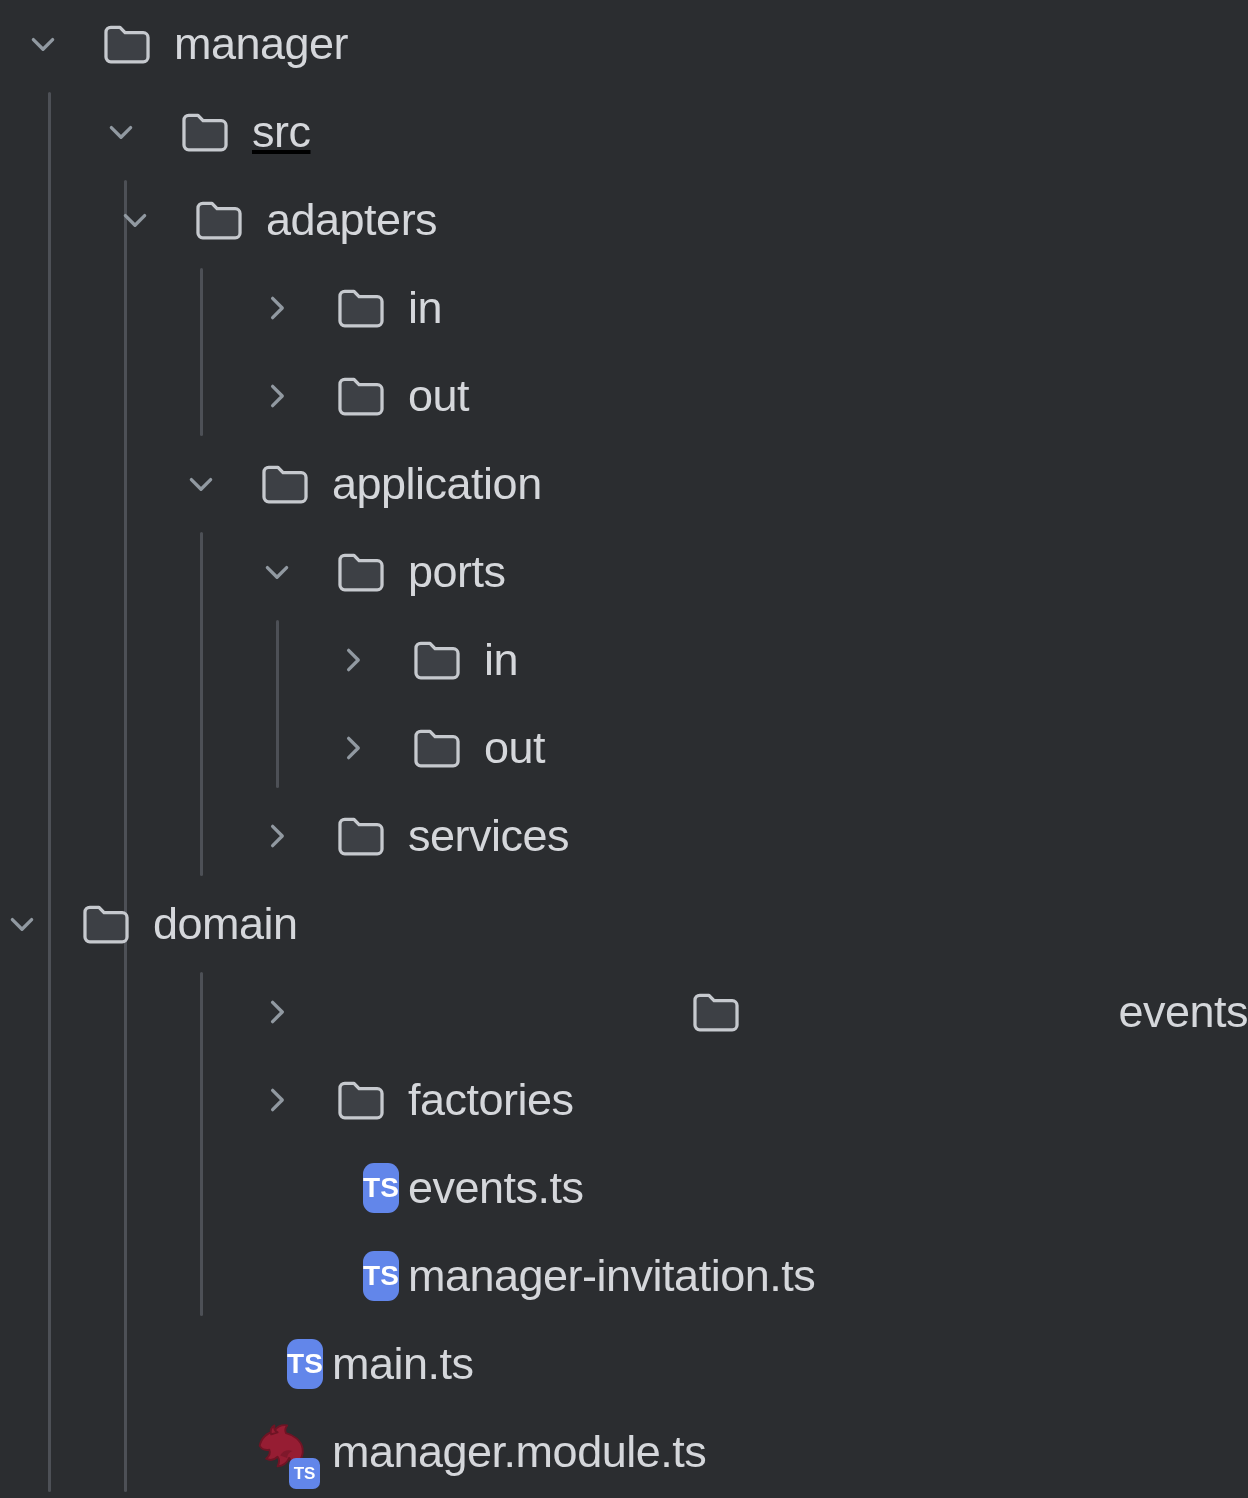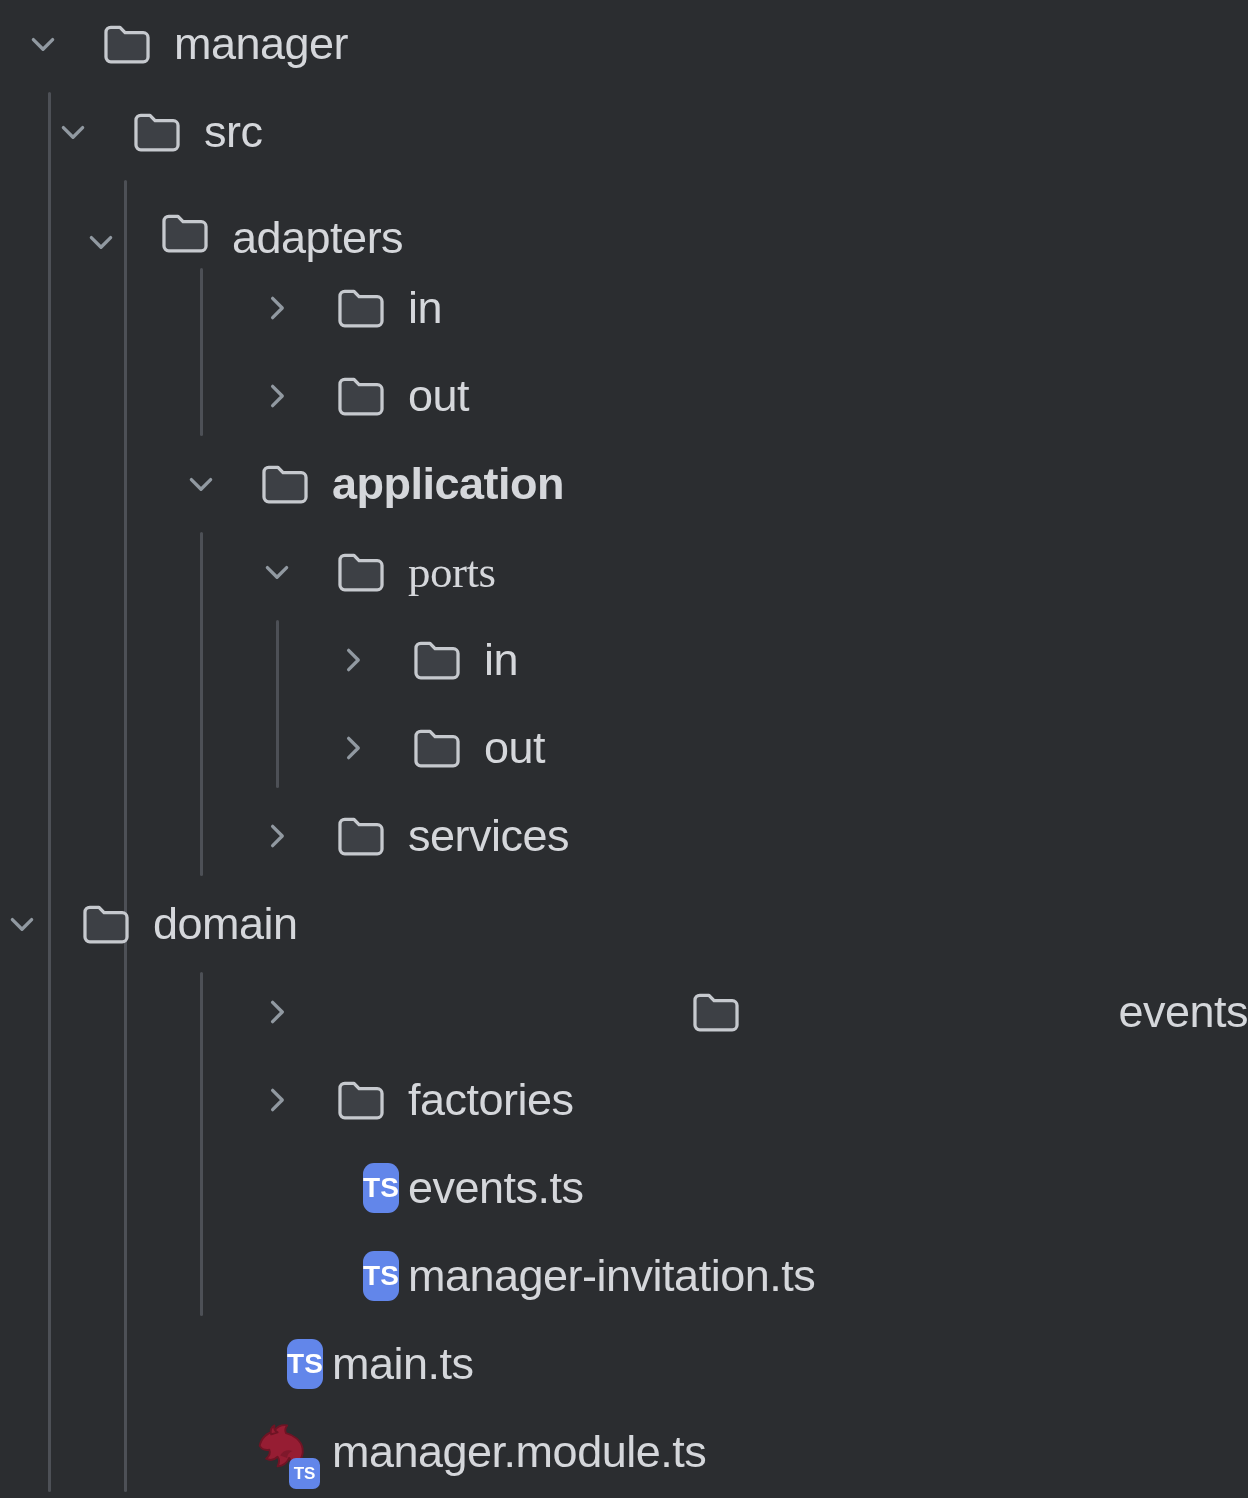--- a/index.html
+++ b/index.html
@@ -111,36 +111,36 @@
         </span>
       <span class="icon-box">
           <svg width="58" height="58" viewBox="0 0 24 24">
             <path d="M3.3 7.1 C3.3 6 4.2 5.1 5.3 5.1 H9.1 L11.2 7.3 H18.7 C19.8 7.3 20.7 8.2 20.7 9.3 V17.4 C20.7 18.5 19.8 19.4 18.7 19.4 H5.3 C4.2 19.4 3.3 18.5 3.3 17.4 Z" fill="#3d4045" stroke="#c6c9ce" stroke-width="1.35" stroke-linejoin="round"></path>
           </svg>
         </span>
       <span class="label">manager</span>
     </div>
     <div class="children" style="--gx: 48px;">
         <div class="node">
-    <div class="row" style="padding-left: 51px;">
+    <div class="row" style="padding-left: 99px; text-decoration: underline;">
       <span class="chevron-box">
               <svg width="42" height="42" viewBox="0 0 24 24" fill="none">
                 <polyline points="6.5 9.5 12 15 17.5 9.5" stroke="#9199a1" stroke-width="1.9" stroke-linecap="round" stroke-linejoin="round"></polyline>
               </svg>
             </span>
       <span class="icon-box">
               <svg width="58" height="58" viewBox="0 0 24 24">
                 <path d="M3.3 7.1 C3.3 6 4.2 5.1 5.3 5.1 H9.1 L11.2 7.3 H18.7 C19.8 7.3 20.7 8.2 20.7 9.3 V17.4 C20.7 18.5 19.8 19.4 18.7 19.4 H5.3 C4.2 19.4 3.3 18.5 3.3 17.4 Z" fill="#3d4045" stroke="#c6c9ce" stroke-width="1.35" stroke-linejoin="round"></path>
               </svg>
             </span>
       <span class="label">src</span>
     </div>
     <div class="children" style="--gx: 124px;">
             <div class="node">
-    <div class="row" style="padding-left: 79px; align-items: flex-end;">
+    <div class="row" style="padding-left: 113px;">
       <span class="chevron-box">
                   <svg width="42" height="42" viewBox="0 0 24 24" fill="none">
                     <polyline points="6.5 9.5 12 15 17.5 9.5" stroke="#9199a1" stroke-width="1.9" stroke-linecap="round" stroke-linejoin="round"></polyline>
                   </svg>
                 </span>
       <span class="icon-box">
                   <svg width="58" height="58" viewBox="0 0 24 24">
                     <path d="M3.3 7.1 C3.3 6 4.2 5.1 5.3 5.1 H9.1 L11.2 7.3 H18.7 C19.8 7.3 20.7 8.2 20.7 9.3 V17.4 C20.7 18.5 19.8 19.4 18.7 19.4 H5.3 C4.2 19.4 3.3 18.5 3.3 17.4 Z" fill="#3d4045" stroke="#c6c9ce" stroke-width="1.35" stroke-linejoin="round"></path>
                   </svg>
                 </span>
@@ -175,36 +175,36 @@
                         <path d="M3.3 7.1 C3.3 6 4.2 5.1 5.3 5.1 H9.1 L11.2 7.3 H18.7 C19.8 7.3 20.7 8.2 20.7 9.3 V17.4 C20.7 18.5 19.8 19.4 18.7 19.4 H5.3 C4.2 19.4 3.3 18.5 3.3 17.4 Z" fill="#3d4045" stroke="#c6c9ce" stroke-width="1.35" stroke-linejoin="round"></path>
                       </svg>
                     </span>
       <span class="label">out</span>
     </div>
 
   </div>
               </div>
   </div>
             <div class="node">
-    <div class="row" style="padding-left: 179px; font-weight: bold;">
+    <div class="row" style="padding-left: 179px;">
       <span class="chevron-box">
                   <svg width="42" height="42" viewBox="0 0 24 24" fill="none">
                     <polyline points="6.5 9.5 12 15 17.5 9.5" stroke="#9199a1" stroke-width="1.9" stroke-linecap="round" stroke-linejoin="round"></polyline>
                   </svg>
                 </span>
       <span class="icon-box">
                   <svg width="58" height="58" viewBox="0 0 24 24">
                     <path d="M3.3 7.1 C3.3 6 4.2 5.1 5.3 5.1 H9.1 L11.2 7.3 H18.7 C19.8 7.3 20.7 8.2 20.7 9.3 V17.4 C20.7 18.5 19.8 19.4 18.7 19.4 H5.3 C4.2 19.4 3.3 18.5 3.3 17.4 Z" fill="#3d4045" stroke="#c6c9ce" stroke-width="1.35" stroke-linejoin="round"></path>
                   </svg>
                 </span>
       <span class="label">application</span>
     </div>
     <div class="children" style="--gx: 200px;">
                 <div class="node">
-    <div class="row" style="padding-left: 255px; font-family: Liberation Serif, serif;">
+    <div class="row" style="padding-left: 255px;">
       <span class="chevron-box">
                       <svg width="42" height="42" viewBox="0 0 24 24" fill="none">
                         <polyline points="6.5 9.5 12 15 17.5 9.5" stroke="#9199a1" stroke-width="1.9" stroke-linecap="round" stroke-linejoin="round"></polyline>
                       </svg>
                     </span>
       <span class="icon-box">
                       <svg width="58" height="58" viewBox="0 0 24 24">
                         <path d="M3.3 7.1 C3.3 6 4.2 5.1 5.3 5.1 H9.1 L11.2 7.3 H18.7 C19.8 7.3 20.7 8.2 20.7 9.3 V17.4 C20.7 18.5 19.8 19.4 18.7 19.4 H5.3 C4.2 19.4 3.3 18.5 3.3 17.4 Z" fill="#3d4045" stroke="#c6c9ce" stroke-width="1.35" stroke-linejoin="round"></path>
                       </svg>
                     </span>

